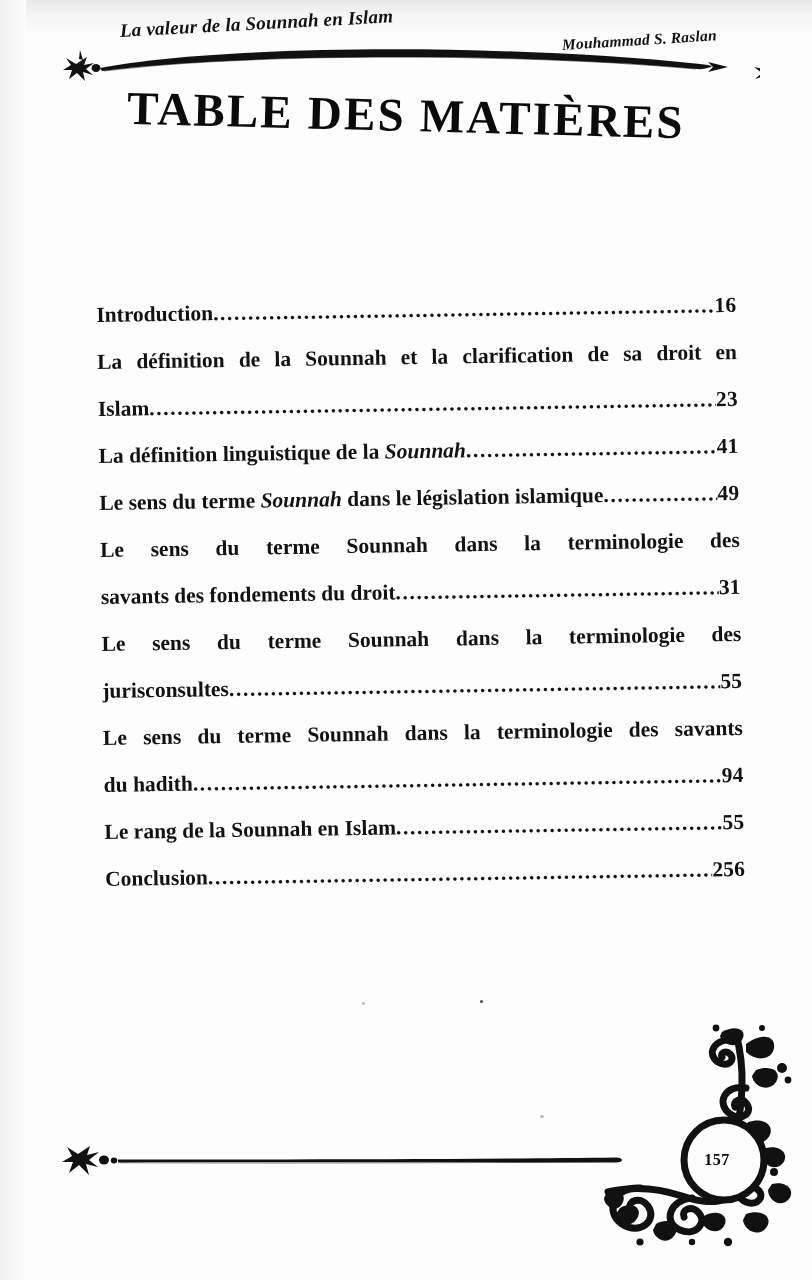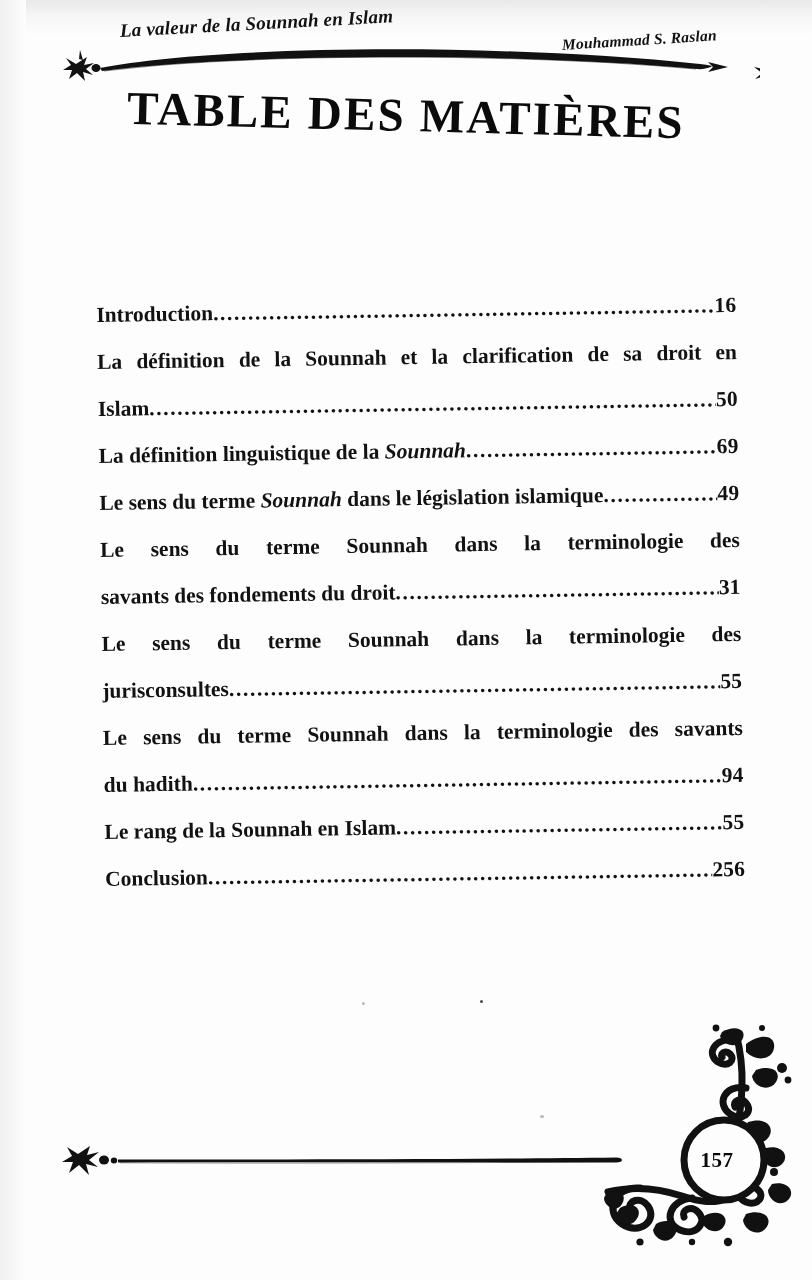--- a/index.html
+++ b/index.html
@@ -141,21 +141,21 @@
     left: 596px; top: 1018px;
     width: 206px; height: 230px;
   }
   #page-number-badge {
     position: absolute;
     left: 690px; top: 1133px;
     width: 54px; height: 54px;
     display: flex;
     align-items: center;
     justify-content: center;
-    font-size: 21px;
+    font-size: 16px;
     font-weight: 700;
     color: #0a0a0a;
     letter-spacing: .5px;
   }
   
   .speckle {
     position: absolute;
     background: #b9b9b9;
     border-radius: 50%;
     pointer-events: none;
@@ -219,28 +219,28 @@
         <span class="word">clarification</span>
         <span class="word">de</span>
         <span class="word">sa</span>
         <span class="word">droit</span>
         <span class="word">en</span>
       </div>
       <div class="toc-row">
         <span class="row-flow">
           <span class="toc-label"><span>Islam </span></span>
           <span class="leader">........................................................................................................................................................................................................</span>
-          <span class="pagenum">50</span>
+          <span class="pagenum">23</span>
         </span>
       </div>
       <div class="toc-row">
         <span class="row-flow">
           <span class="toc-label"><span>La définition linguistique de la </span><span class="it">Sounnah</span><span> </span></span>
           <span class="leader">........................................................................................................................................................................................................</span>
-          <span class="pagenum">69</span>
+          <span class="pagenum">41</span>
         </span>
       </div>
       <div class="toc-row">
         <span class="row-flow">
           <span class="toc-label"><span>Le sens du terme </span><span class="it">Sounnah</span><span> dans le législation islamique </span></span>
           <span class="leader">........................................................................................................................................................................................................</span>
           <span class="pagenum">49</span>
         </span>
       </div>
       <div class="toc-row justified">

